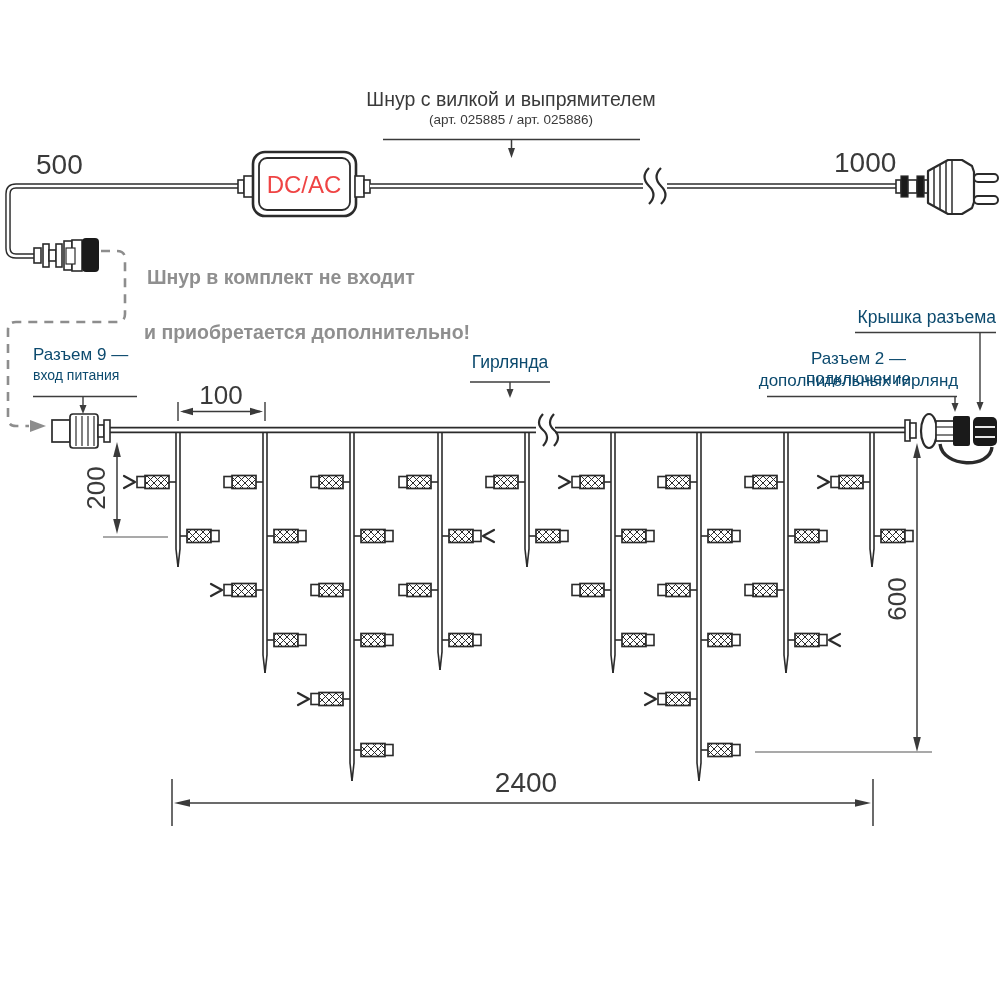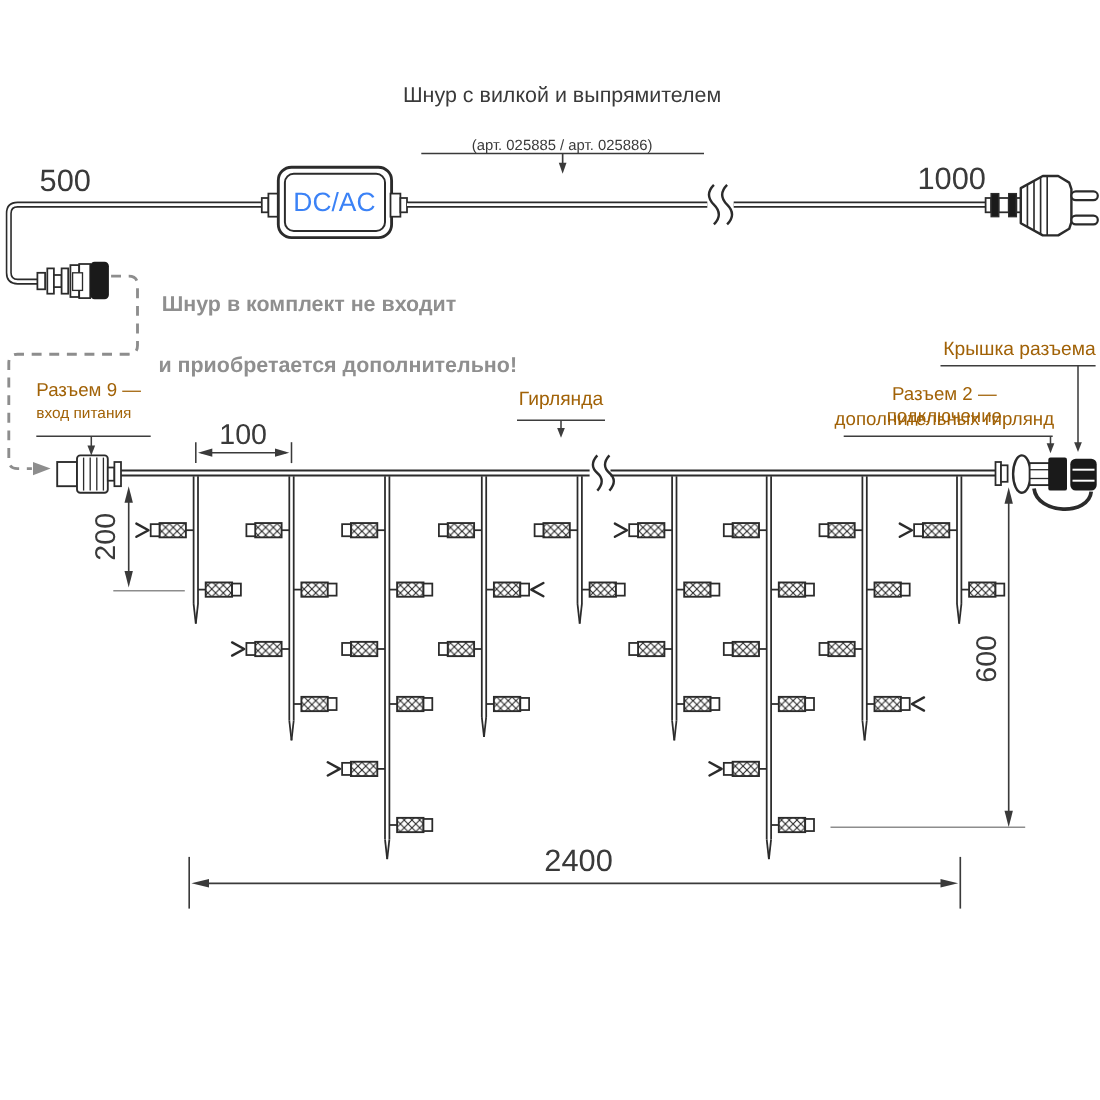--- a/index.html
+++ b/index.html
@@ -1,19 +1,19 @@
 <!DOCTYPE html>
 <html><head>
 <meta charset="utf-8">
 <style>
   html,body{margin:0;padding:0;background:#fff;}
   .canvas{position:relative;width:1000px;height:1000px;background:#fff;overflow:hidden;
           font-family:"Liberation Sans", sans-serif;}
   .canvas svg{position:absolute;left:0;top:0;}
-  .lbl{position:absolute;color:#a16207;white-space:nowrap;line-height:1.15;}
+  .lbl{position:absolute;color:#0c4a6e;white-space:nowrap;line-height:1.15;}
   .num{position:absolute;color:#3a3a3a;font-size:28px;white-space:nowrap;}
   .center{text-align:center;white-space:normal;}
   .right{text-align:right;}
   .note{position:absolute;color:#8f8f8f;font-weight:bold;font-size:19.5px;white-space:nowrap;}
   .rot{transform:translate(-50%,-50%) rotate(-90deg);transform-origin:center;}
 </style>
 </head>
 <body>
 
 <div class="canvas">
@@ -357,27 +357,27 @@
 
   <g>
     <line x1="172" y1="779" x2="172" y2="826" stroke="#3a3a3a" stroke-width="1.5"></line>
     <line x1="873" y1="779" x2="873" y2="826" stroke="#3a3a3a" stroke-width="1.5"></line>
     <line x1="181" y1="803" x2="864" y2="803" stroke="#3a3a3a" stroke-width="1.5"></line>
     <polygon points="174,803 190,799.2 190,806.8" fill="#3a3a3a"></polygon>
     <polygon points="871,803 855,799.2 855,806.8" fill="#3a3a3a"></polygon>
   </g>
 </svg>
 
-<div class="lbl center" style="left:331px;top:76px;width:360px;font-size:19.5px;color:#3a3a3a;">Шнур с вилкой и выпрямителем</div>
-<div class="lbl center" style="left:331px;top:112px;width:360px;font-size:13.5px;color:#3a3a3a;margin-top:12px;">(арт. 025885 / арт. 025886)</div>
+<div class="lbl center" style="left:331px;top:88px;width:360px;font-size:19.5px;color:#3a3a3a;">Шнур с вилкой и выпрямителем</div>
+<div class="lbl center" style="left:331px;top:112px;width:360px;font-size:13.5px;color:#3a3a3a;">(арт. 025885 / арт. 025886)</div>
 
 <div class="num" style="left:36px;top:149px;">500</div>
 <div class="num" style="left:834px;top:147px;">1000</div>
 
-<div class="lbl center" style="left:254px;top:171px;width:100px;font-size:24px;color:#3b82f6;">DC/AC</div>
+<div class="lbl center" style="left:254px;top:171px;width:100px;font-size:24px;color:#ef4444;">DC/AC</div>
 
 <div class="note" style="left:147px;top:266px;">Шнур в комплект не входит</div>
 <div class="note" style="left:144px;top:293px;margin-top:28px;">и приобретается дополнительно!</div>
 
 <div class="lbl" style="left:33px;top:345px;font-size:17px;">Разъем 9 —</div>
 <div class="lbl" style="left:33px;top:367px;font-size:14px;">вход питания</div>
 
 <div class="num center" style="left:186px;top:380px;width:70px;font-size:26px;">100</div>
 
 <div class="lbl center" style="left:450px;top:352px;width:120px;font-size:17.5px;">Гирлянда</div>

